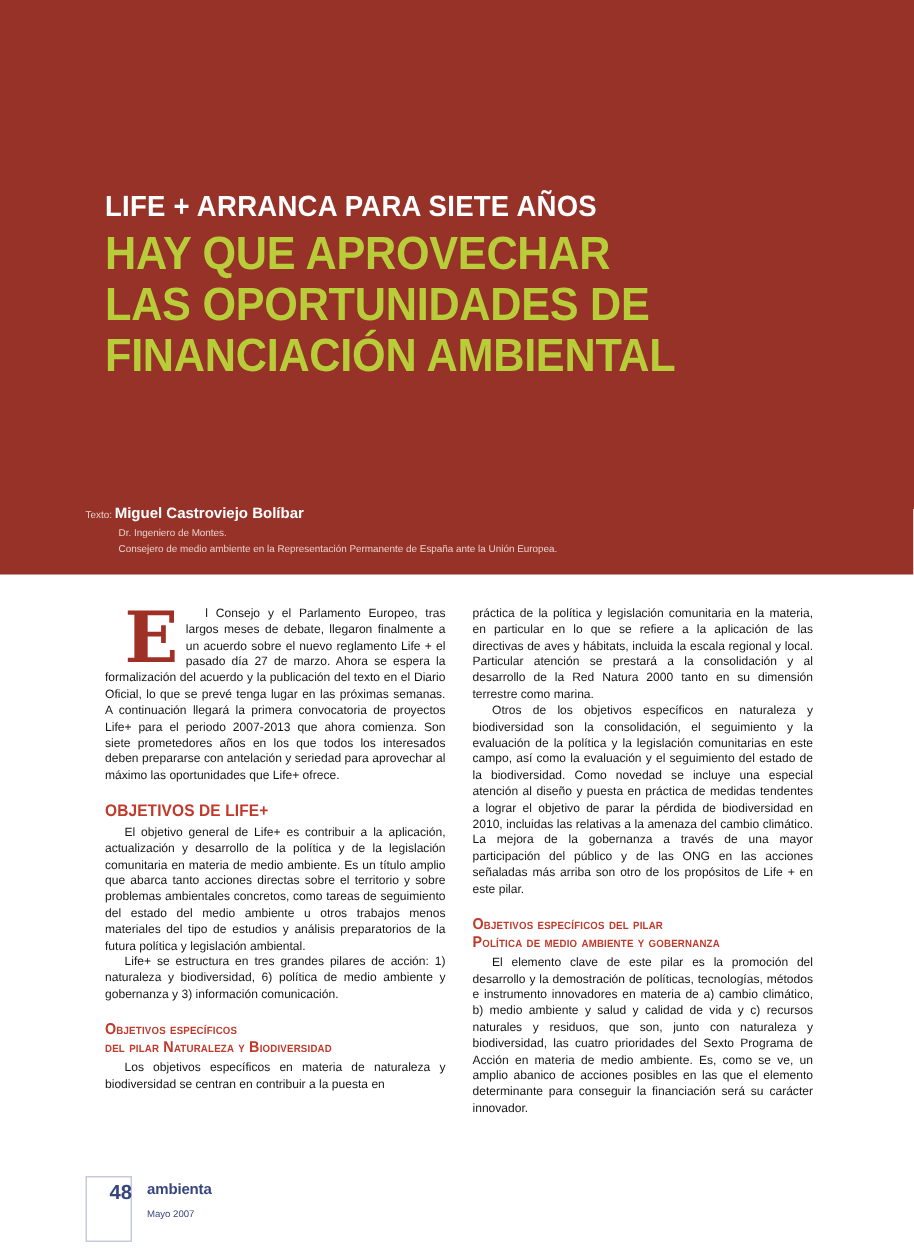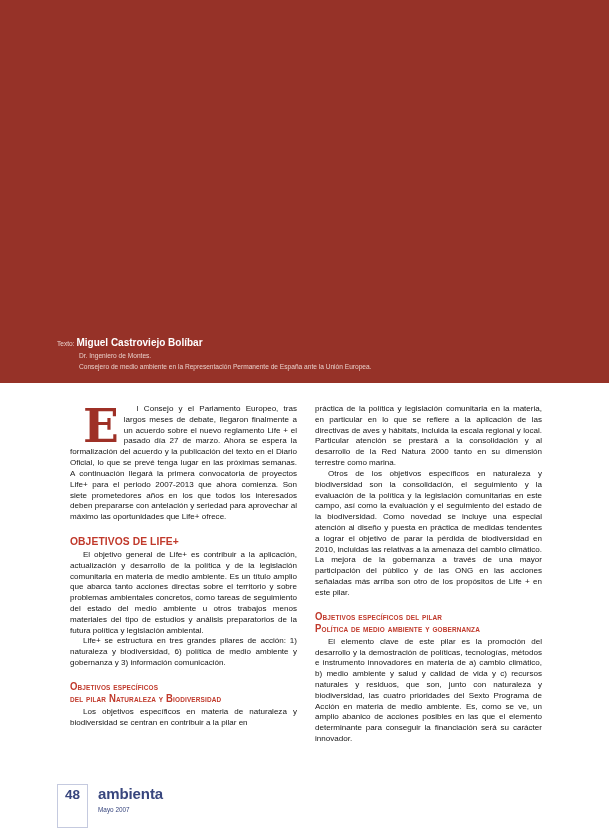--- a/index.html
+++ b/index.html
@@ -149,49 +149,57 @@
     width: 31px;
     height: 44px;
     border: 1px solid #c5cadf;
     box-sizing: border-box;
   }
   .folio-num {
     position: absolute;
     left: 0;
     top: 0;
     width: 31px;
-    text-align: center;
+    text-align: right;
     line-height: 22px;
     color: #38467e;
     font-weight: bold;
     font-size: 13.5px;
   }
   .footer-texts {
     position: absolute;
     left: 41px;
     top: 0;
   }
   .brand {
     color: #38467e;
     font-weight: bold;
-    font-size: 15px;
+    font-size: 10px;
     line-height: 20px;
     letter-spacing: -0.1px;
   }
   .issue-date {
     color: #38467e;
     font-size: 6.4px;
     line-height: 10px;
     margin-top: 1px;
   }
 </style>
 </head>
 <body>
 
 <div class="banner">
+  <div class="banner-inner">
+    <div class="kicker">LIFE + ARRANCA PARA SIETE AÑOS</div>
+    <div class="headline">
+      <span class="headline-line">HAY QUE APROVECHAR</span>
+      <span class="headline-line">LAS OPORTUNIDADES DE</span>
+      <span class="headline-line">FINANCIACIÓN AMBIENTAL</span>
+    </div>
+  </div>
 
   <div class="byline">
     <div class="byline-row">
       <span class="byline-label">Texto:</span>
       <span class="byline-name">Miguel Castroviejo Bolíbar</span>
     </div>
     <span class="byline-indent">Dr. Ingeniero de Montes.</span>
     <span class="byline-indent">Consejero de medio ambiente en la Representación Permanente de España ante la Unión Europea.</span>
   </div>
 </div>
@@ -205,21 +213,21 @@
 
     <p>El objetivo general de Life+ es contribuir a la aplicación, actualización y desarrollo de la política y de la legislación comunitaria en materia de medio ambiente. Es un título amplio que abarca tanto acciones directas sobre el territorio y sobre problemas ambientales concretos, como tareas de seguimiento del estado del medio ambiente u otros trabajos menos materiales del tipo de estudios y análisis preparatorios de la futura política y legislación ambiental.</p>
 
     <p>Life+ se estructura en tres grandes pilares de acción: 1) naturaleza y biodiversidad, 6) política de medio ambiente y gobernanza y 3) información comunicación.</p>
 
     <div class="sec-head smallcaps">
       <span class="hl">Objetivos específicos</span>
       <span class="hl">del pilar Naturaleza y Biodiversidad</span>
     </div>
 
-    <p>Los objetivos específicos en materia de naturaleza y biodiversidad se centran en contribuir a la pilar en</p>
+    <p>Los objetivos específicos en materia de naturaleza y biodiversidad se centran en contribuir a la puesta en</p>
   </div>
 
   <div class="col col-right">
     <p class="no-indent">práctica de la política y legislación comunitaria en la materia, en particular en lo que se refiere a la aplicación de las directivas de aves y hábitats, incluida la escala regional y local. Particular atención se prestará a la consolidación y al desarrollo de la Red Natura 2000 tanto en su dimensión terrestre como marina.</p>
 
     <p>Otros de los objetivos específicos en naturaleza y biodiversidad son la consolidación, el seguimiento y la evaluación de la política y la legislación comunitarias en este campo, así como la evaluación y el seguimiento del estado de la biodiversidad. Como novedad se incluye una especial atención al diseño y puesta en práctica de medidas tendentes a lograr el objetivo de parar la pérdida de biodiversidad en 2010, incluidas las relativas a la amenaza del cambio climático. La mejora de la gobernanza a través de una mayor participación del público y de las ONG en las acciones señaladas más arriba son otro de los propósitos de Life + en este pilar.</p>
 
     <div class="sec-head smallcaps">
       <span class="hl">Objetivos específicos del pilar</span>
       <span class="hl">Política de medio ambiente y gobernanza</span>

